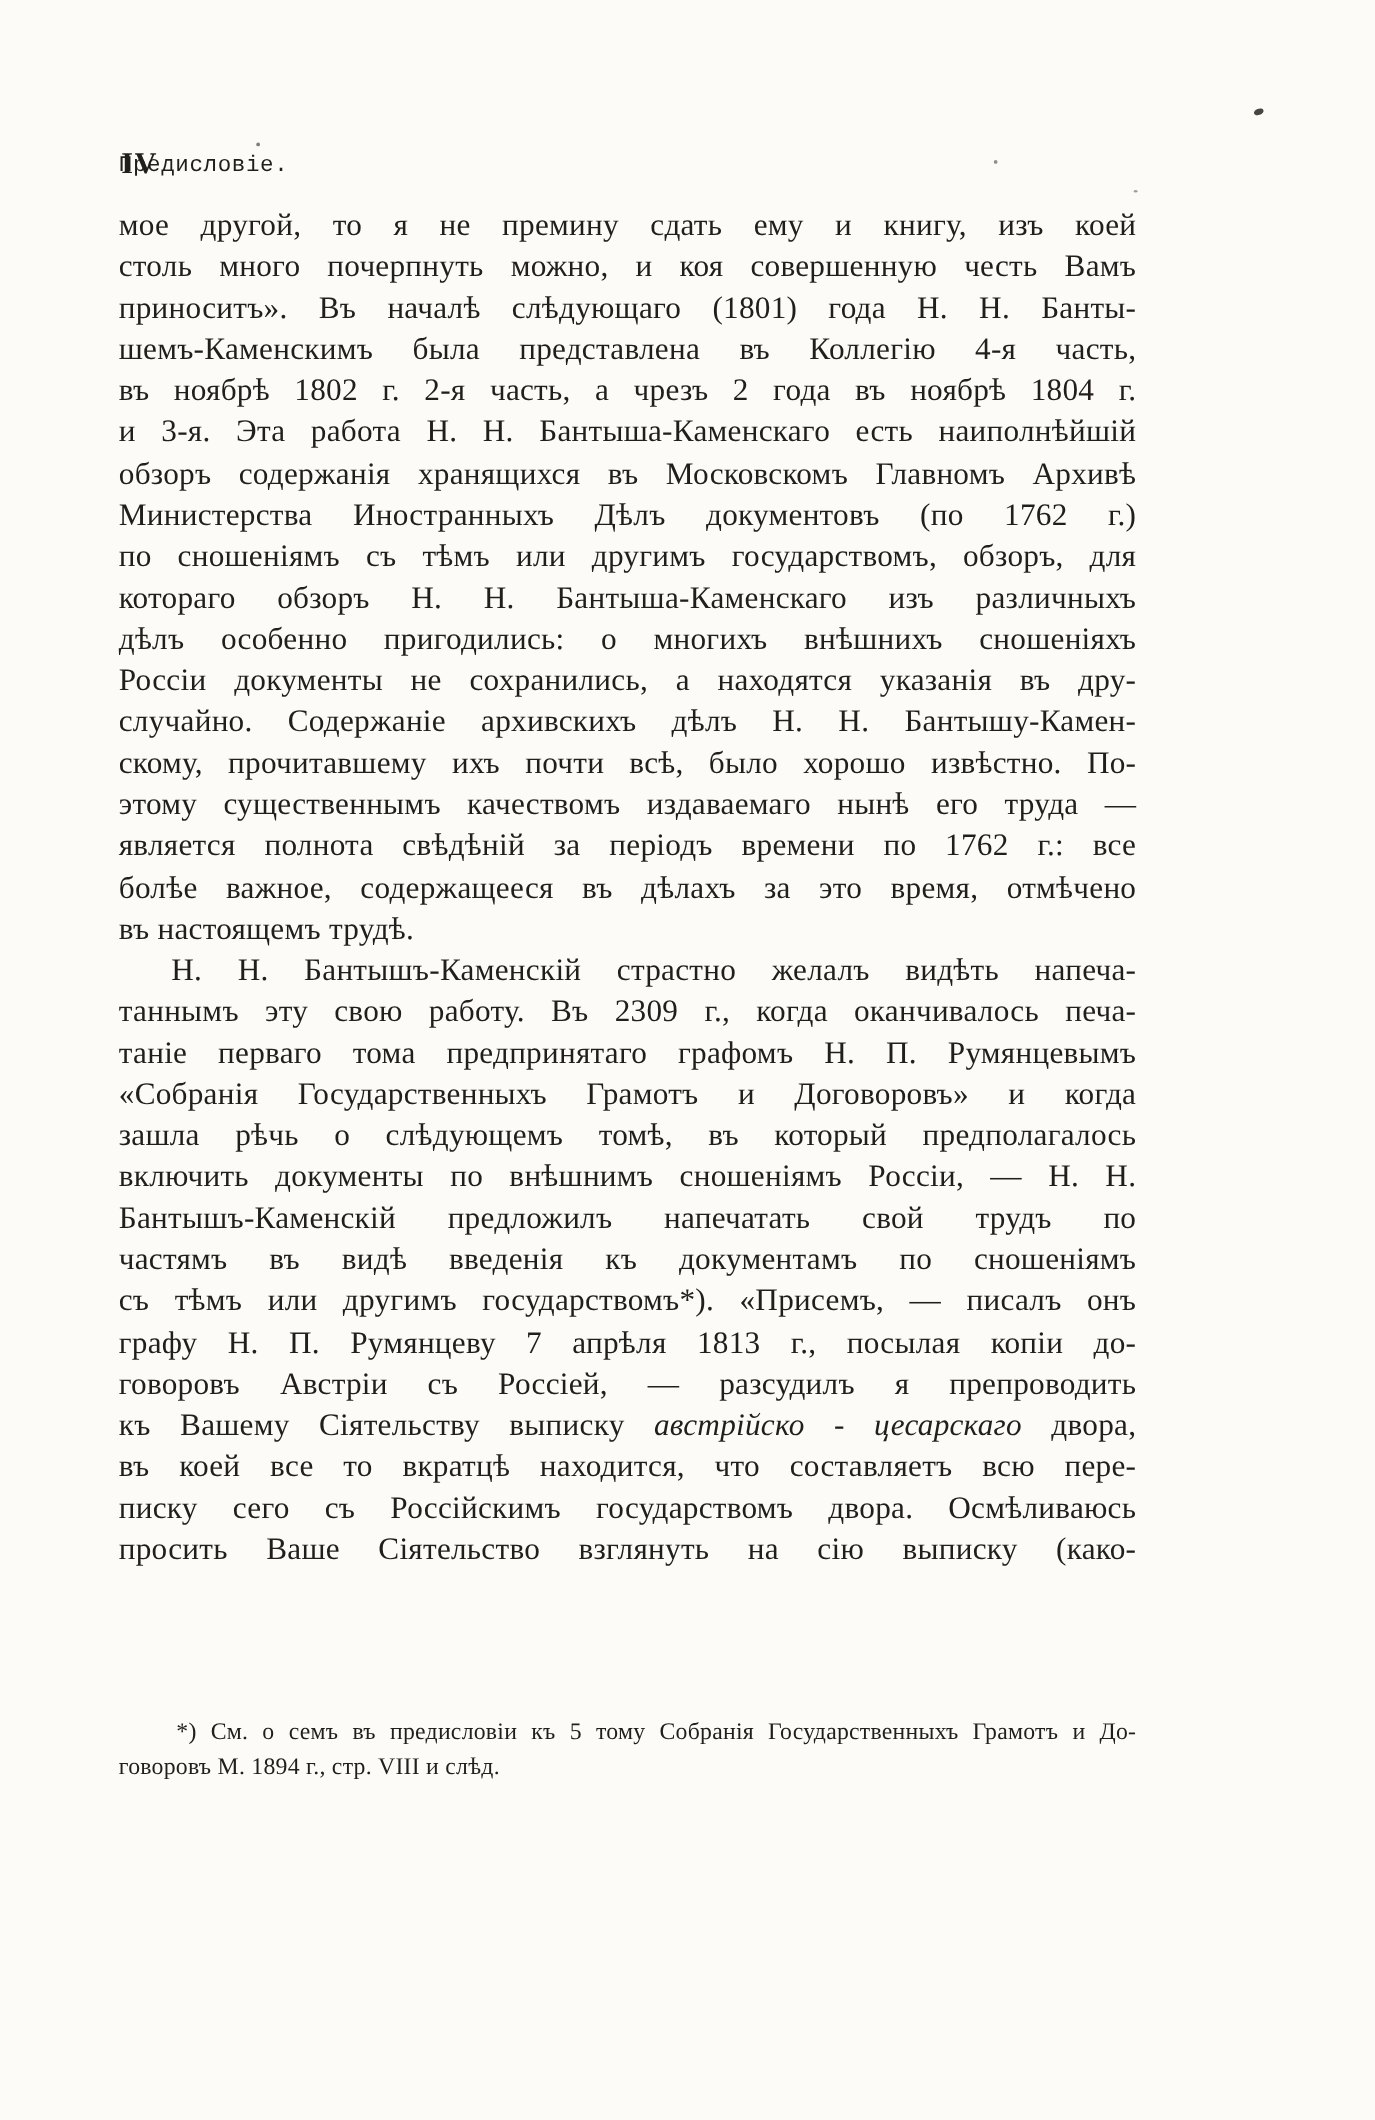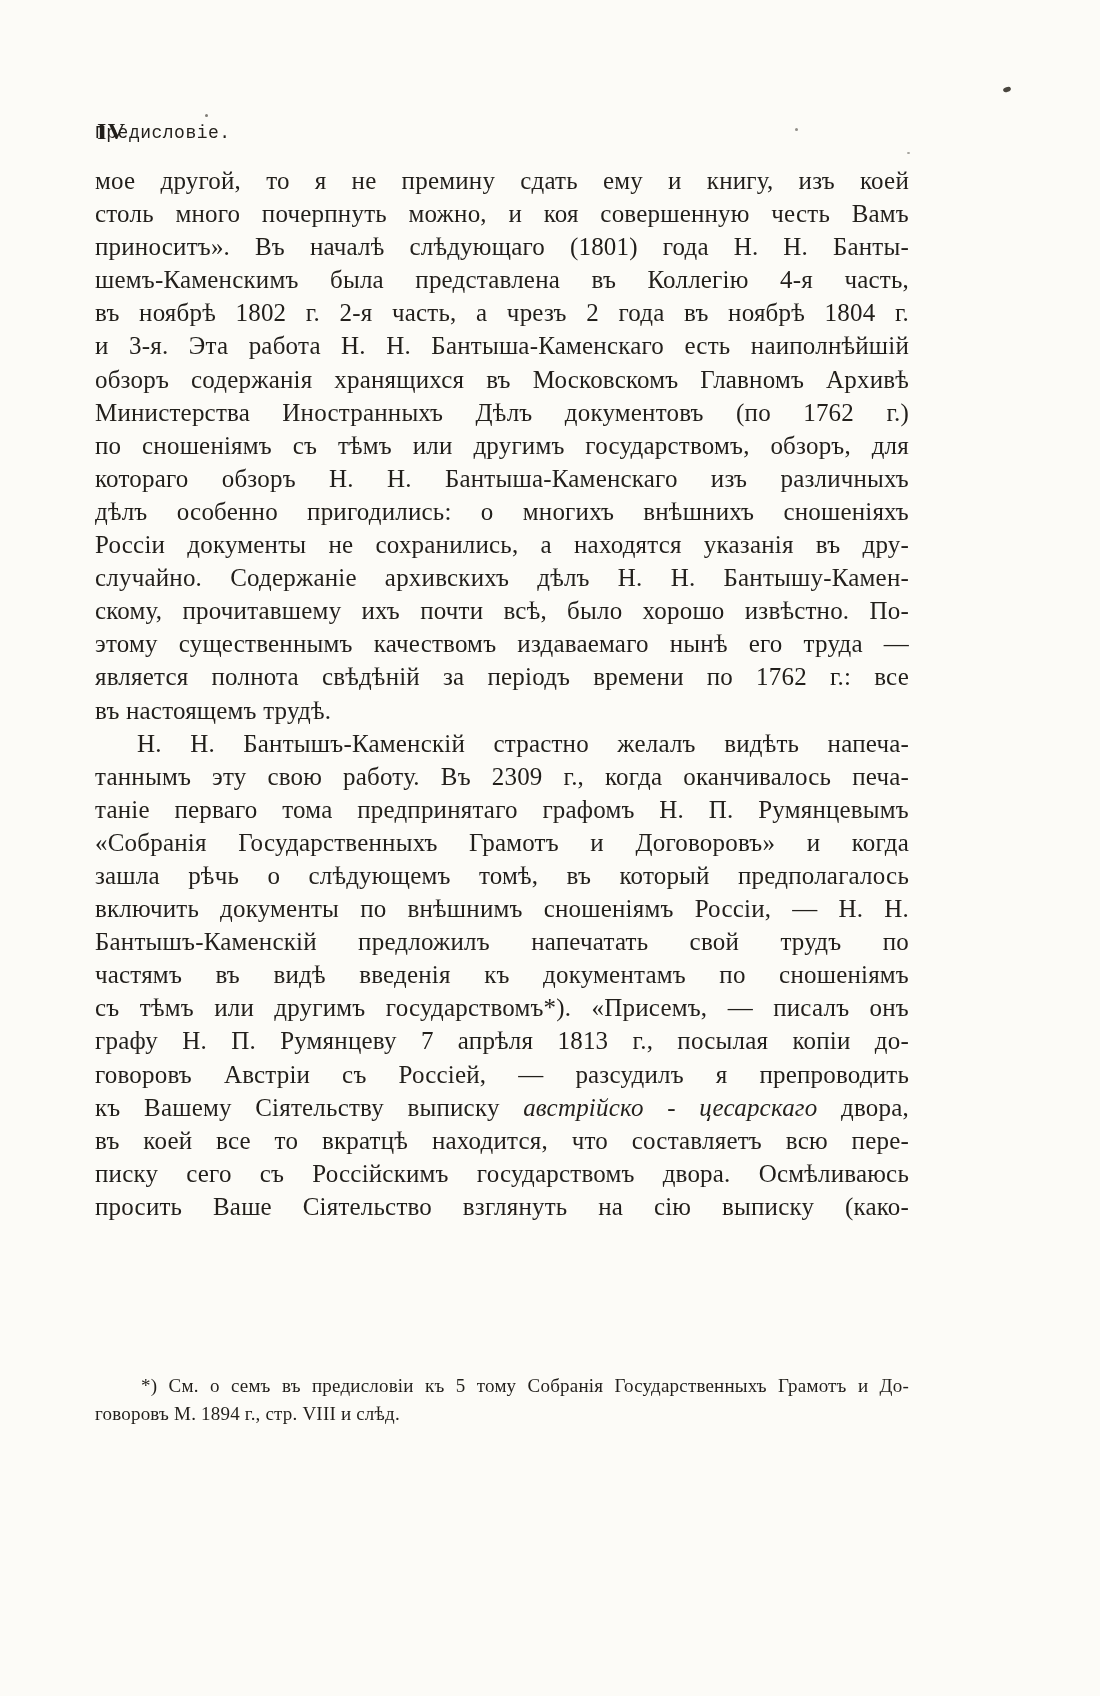--- a/index.html
+++ b/index.html
@@ -63,20 +63,21 @@
       <div class="line">обзоръ содержанія хранящихся въ Московскомъ Главномъ Архивѣ</div>
       <div class="line">Министерства Иностранныхъ Дѣлъ документовъ (по 1762 г.)</div>
       <div class="line">по сношеніямъ съ тѣмъ или другимъ государствомъ, обзоръ, для</div>
       <div class="line">котораго обзоръ Н. Н. Бантыша-Каменскаго изъ различныхъ</div>
       <div class="line">дѣлъ особенно пригодились: о многихъ внѣшнихъ сношеніяхъ</div>
       <div class="line">Россіи документы не сохранились, а находятся указанія въ дру-</div>
       <div class="line">случайно. Содержаніе архивскихъ дѣлъ Н. Н. Бантышу-Камен-</div>
       <div class="line">скому, прочитавшему ихъ почти всѣ, было хорошо извѣстно. По-</div>
       <div class="line">этому существеннымъ качествомъ издаваемаго нынѣ его труда —</div>
       <div class="line">является полнота свѣдѣній за періодъ времени по 1762 г.: все</div>
+      <div class="line">болѣе важное, содержащееся въ дѣлахъ за это время, отмѣчено</div>
       <div class="line last">въ настоящемъ трудѣ.</div>
       <div class="line indent">Н. Н. Бантышъ-Каменскій страстно желалъ видѣть напеча-</div>
       <div class="line">таннымъ эту свою работу. Въ 2309 г., когда оканчивалось печа-</div>
       <div class="line">таніе перваго тома предпринятаго графомъ Н. П. Румянцевымъ</div>
       <div class="line">«Собранія Государственныхъ Грамотъ и Договоровъ» и когда</div>
       <div class="line">зашла рѣчь о слѣдующемъ томѣ, въ который предполагалось</div>
       <div class="line">включить документы по внѣшнимъ сношеніямъ Россіи, — Н. Н.</div>
       <div class="line">Бантышъ-Каменскій предложилъ напечатать свой трудъ по</div>
       <div class="line">частямъ въ видѣ введенія къ документамъ по сношеніямъ</div>
       <div class="line">съ тѣмъ или другимъ государствомъ*). «Присемъ, — писалъ онъ</div>

